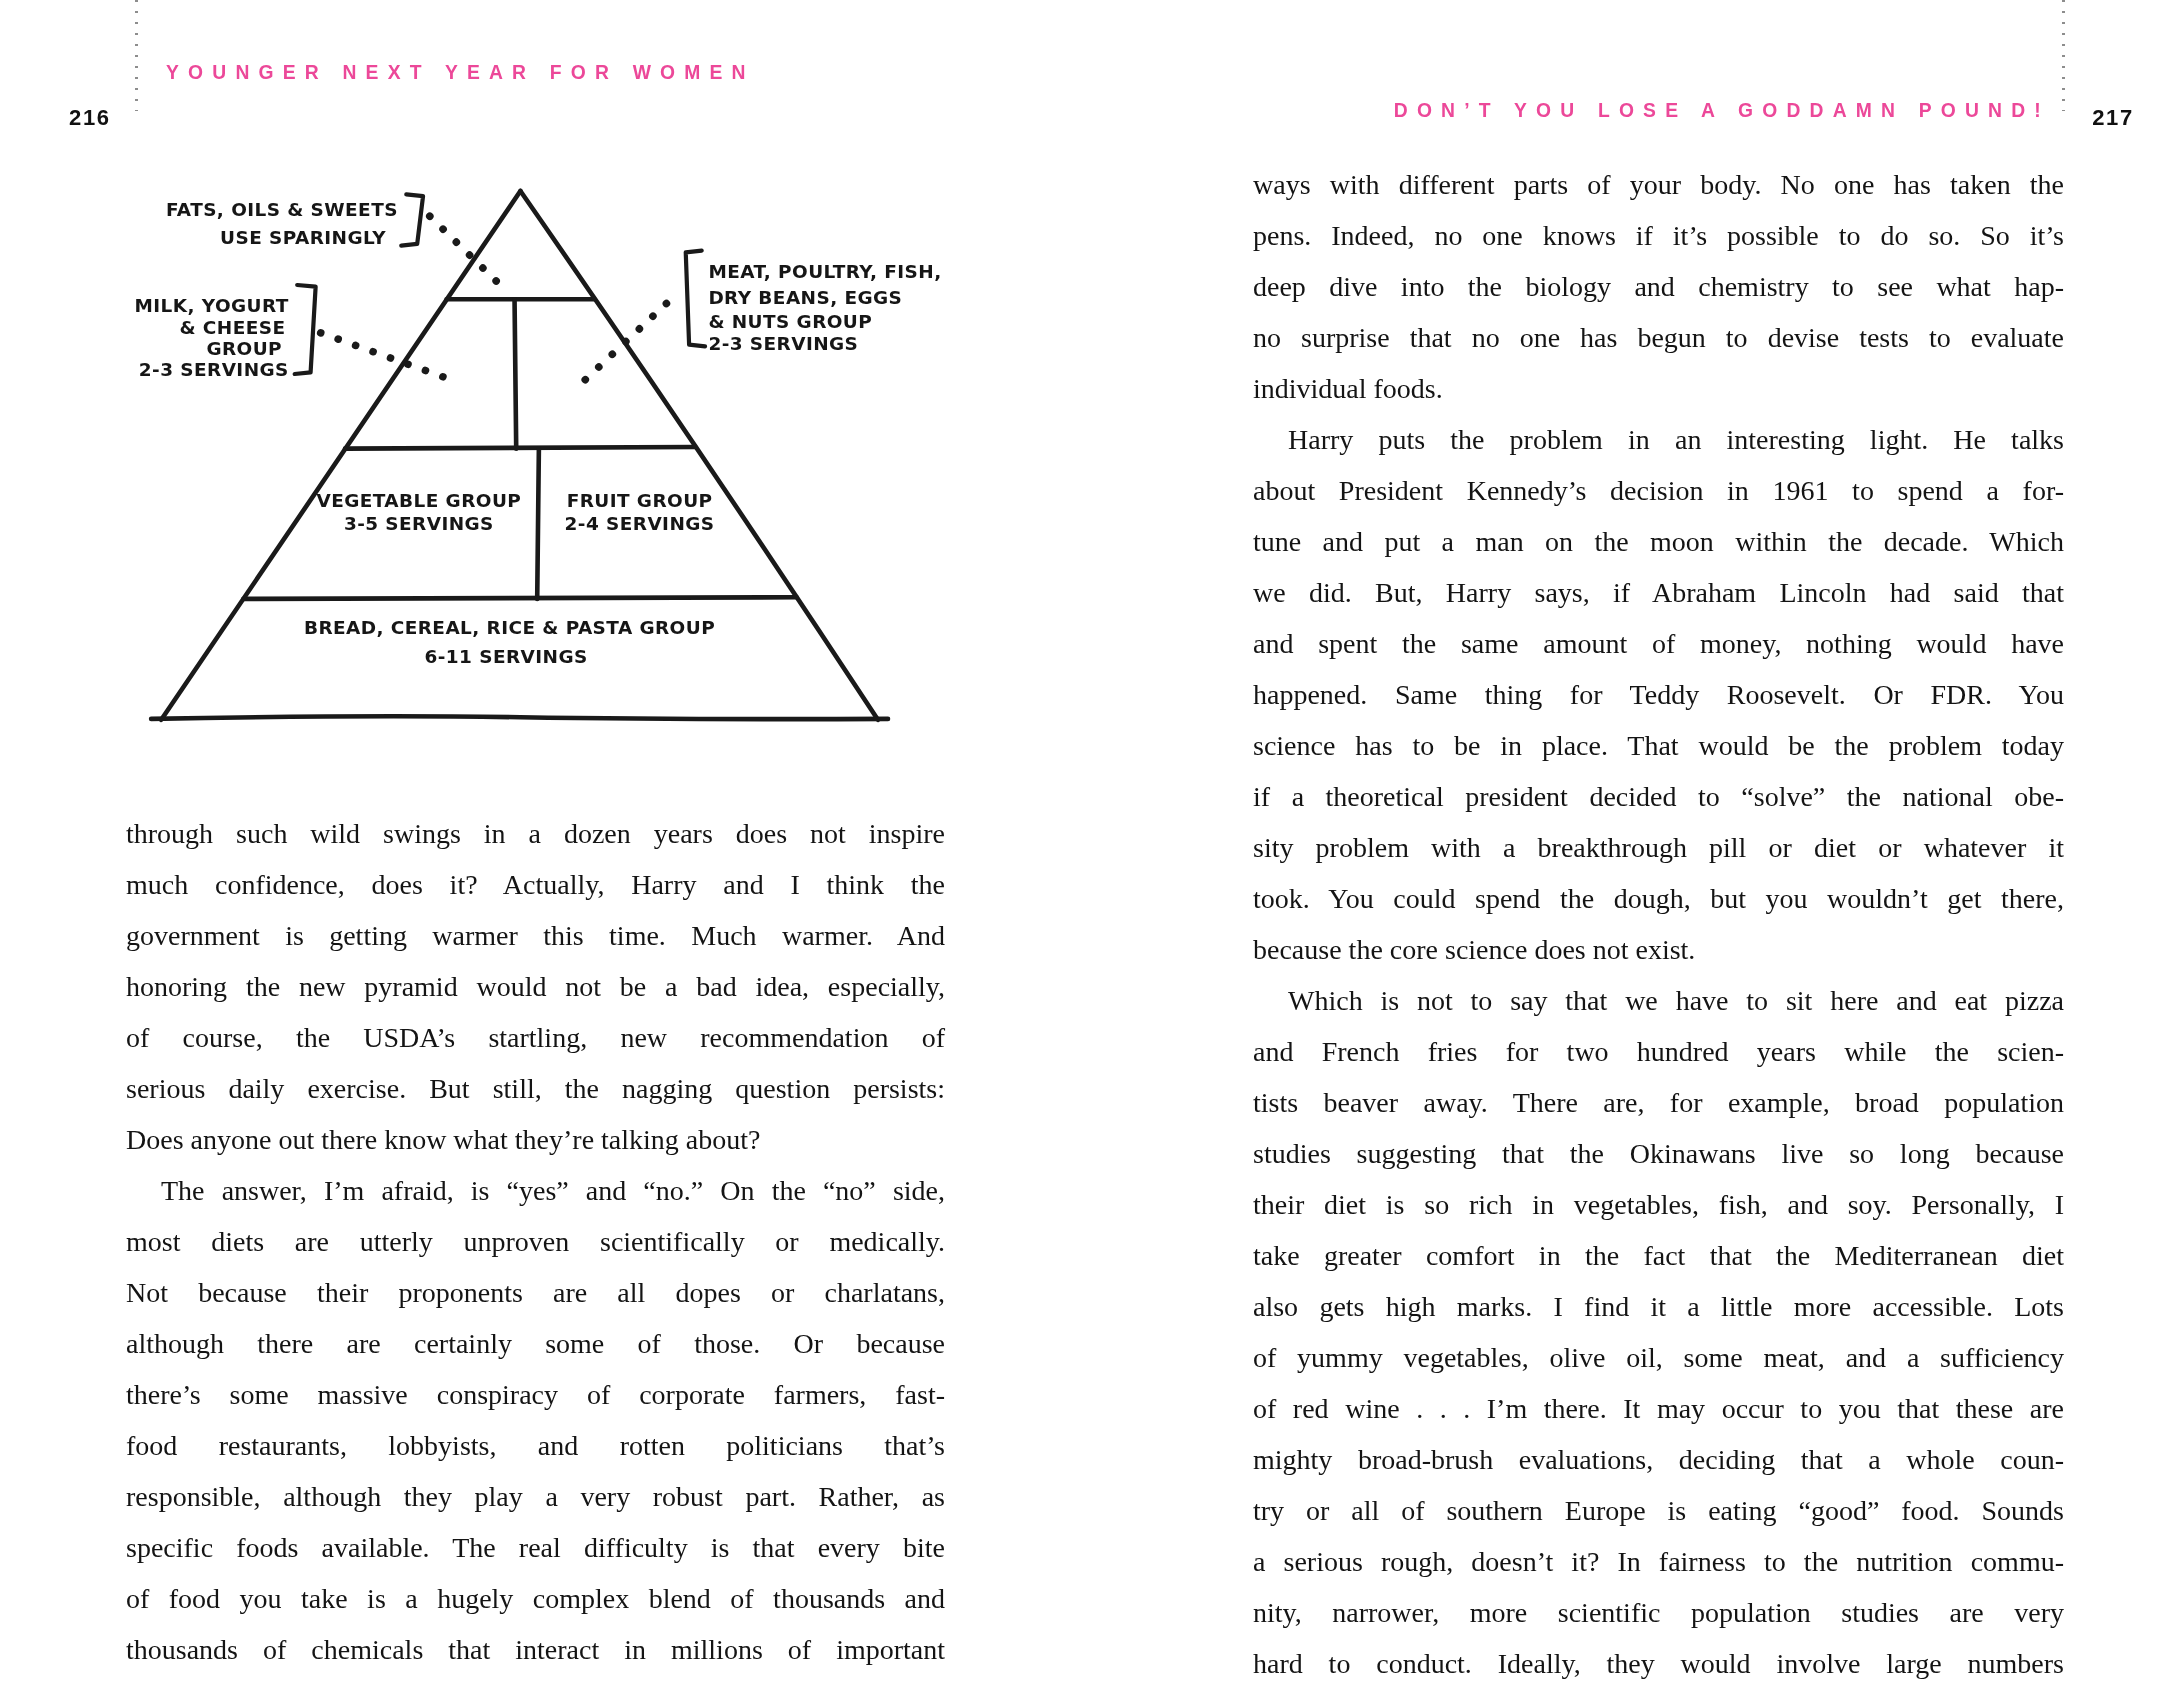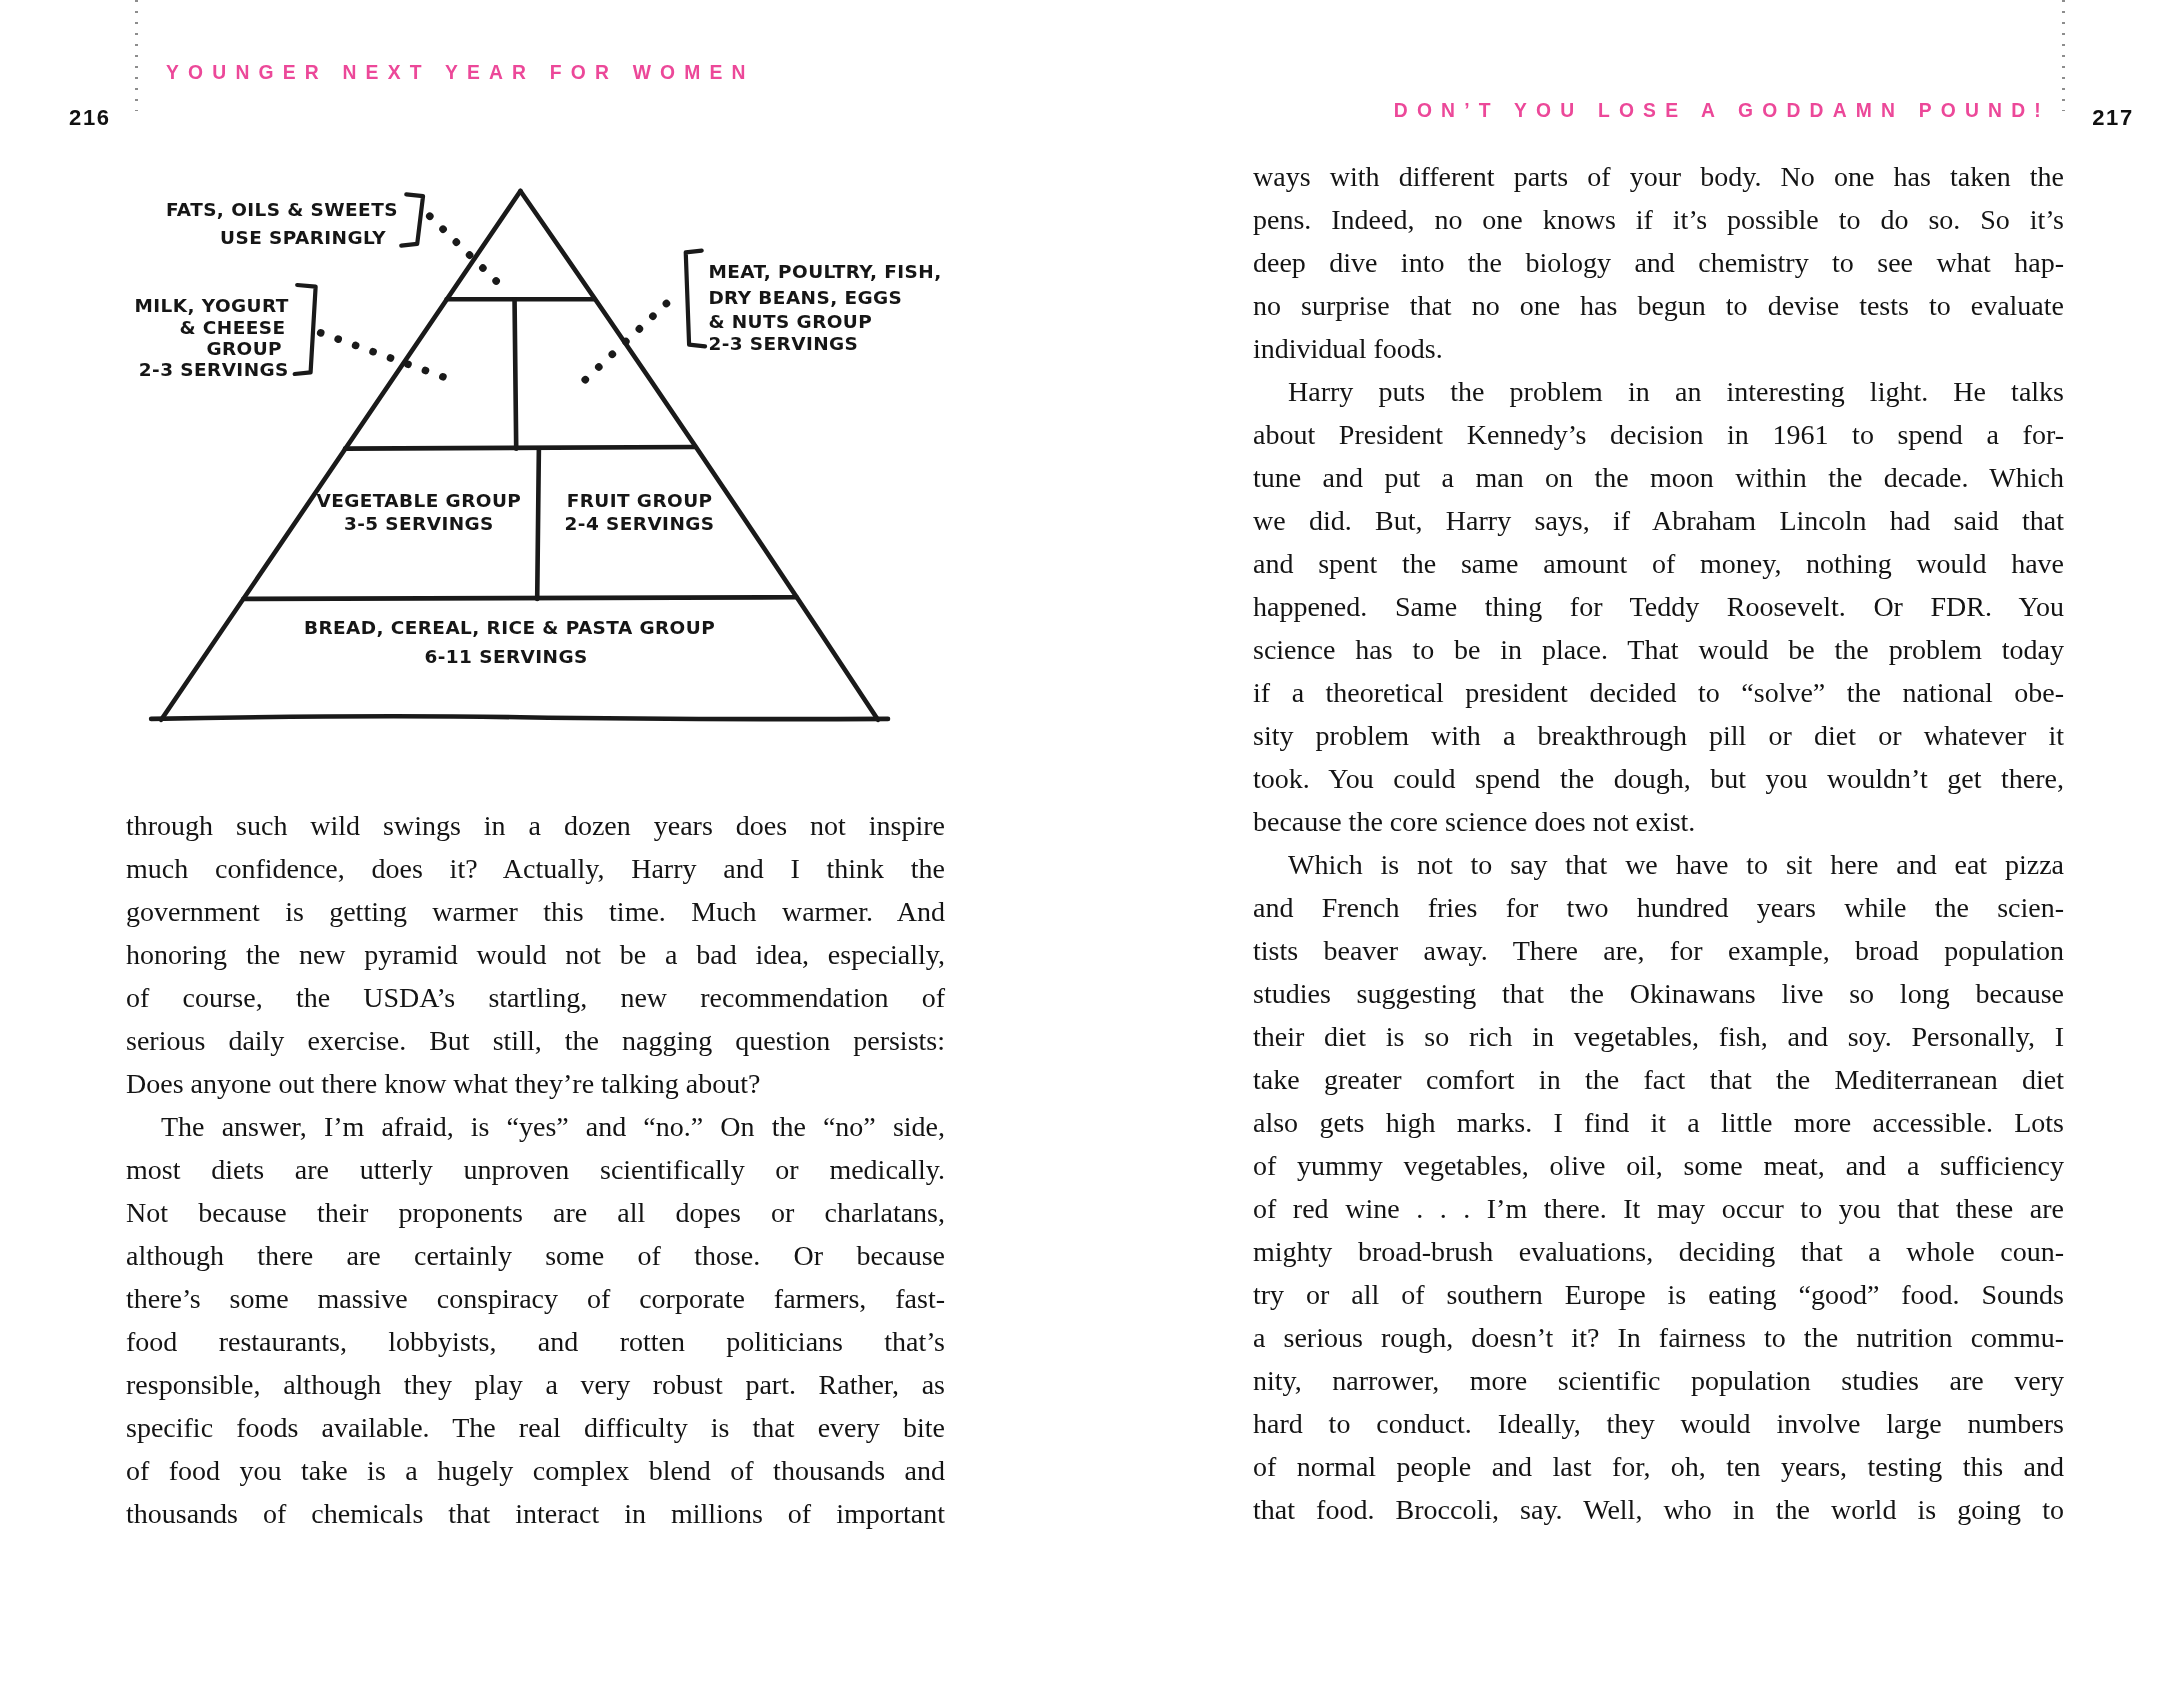--- a/index.html
+++ b/index.html
@@ -32,21 +32,21 @@
     font-family:"DejaVu Sans",sans-serif;font-weight:bold;font-size:22px;
     fill:#161616;letter-spacing:0.5px;
   }
   
   .body-col{
     position:absolute;width:819px;font-size:28px;line-height:43px;
     color:#141414;
   }
   .body-left{left:126px;top:804px;}
   .body-right{left:1253px;top:155px;width:811px;}
-  .line{text-align:justify;text-align-last:justify;white-space:normal;}
+  .line{text-align:justify;text-align-last:justify;white-space:normal;margin-top:8px;}
   .line.end{text-align-last:left;}
   .line.indent{text-indent:35px;}
 </style>
 </head>
 <body>
 
 <div class="page">
 
   <div class="folio folio-left">216</div>
   <div class="dotted-rule rule-left"></div>

